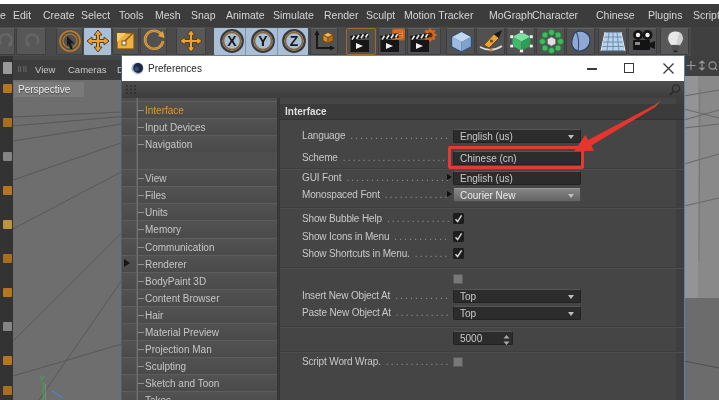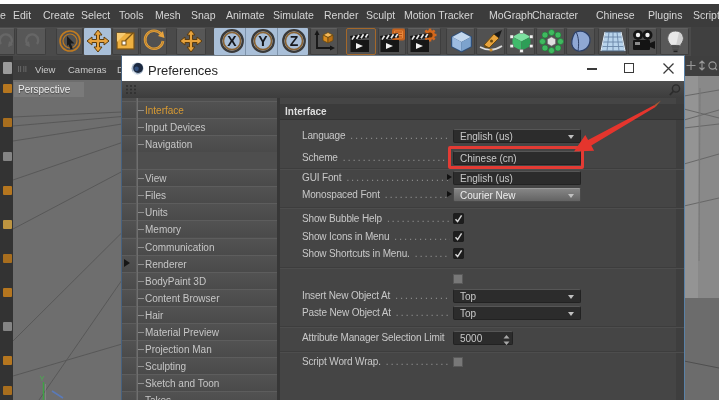--- a/index.html
+++ b/index.html
@@ -28,21 +28,21 @@
   color:#ececec; font-size:10px; line-height:15px; padding-left:4px; text-shadow:0 1px 1px #444; }
 
 
 #rnav { left:684px; top:56px; width:35px; height:20px; background:#3f3f3f; }
 #rmid { left:684px; top:76px; width:35px; height:222px; background:#898989; }
 #rbot { left:684px; top:298px; width:35px; height:102px; background:#6c6c6c; }
 
 
 #dlg { left:121px; top:55px; width:564px; height:346px; border:1px solid #5a82a8; border-top-color:#75818c; border-left-color:#46617f; background:#454545; }
 #dtitle { position:absolute; left:0; top:0; width:562px; height:25px; background:#ffffff; }
-#dtitle .t { position:absolute; left:26px; top:7px; font-size:13px; color:#262626; }
+#dtitle .t { position:absolute; left:26px; top:7px; font-size:10px; color:#262626; }
 #dsearch { position:absolute; left:0; top:25px; width:562px; height:17px;
   background:linear-gradient(#4e4e4e,#3d3d3d); }
 #dbody { position:absolute; left:0; top:42px; width:562px; height:303px; background:#454545; }
 
 
 #sbar { position:absolute; left:0; top:0; width:155px; height:303px; background:#4e4e4e; }
 #sbar .row { position:absolute; left:0; width:155px; height:17px;
   border-top:1px solid #5d5d5d; background:linear-gradient(#525252,#4a4a4a); }
 #sbar .lbl { position:absolute; left:23px; top:3px; font-size:10px; color:#c6c6c6; white-space:nowrap; }
 #sbar .dash { position:absolute; left:15px; top:8px; width:7px; height:1px; background:#8f8f8f; }
@@ -531,24 +531,20 @@
             <span>Insert New Object At</span>
             <span class="dots">.............................................</span>
           </div>
           <div class="dd" style="top:191px;width:128px;">Top<span class="arr"></span></div>
           <div class="crow" style="top:209px">
             <span>Paste New Object At</span>
             <span class="dots">.............................................</span>
           </div>
           <div class="dd" style="top:208px;width:128px;">Top<span class="arr"></span></div>
           <div class="sep" style="top:228px"></div>
-          <div class="crow" style="top:234px">
-            <span>Attribute Manager Selection Limit</span>
-            <span class="dots">.............................................</span>
-          </div>
           <div class="dd" style="top:233px;width:60px;">5000</div>
           <svg style="position:absolute;left:223px;top:237px" width="7" height="10" viewBox="0 0 7 10">
             <path d="M3.5,0 L6.5,3.5 L0.5,3.5 Z M3.5,10 L6.5,6.5 L0.5,6.5 Z" fill="#a8a8a8"></path>
           </svg>
           <div class="sep" style="top:253px"></div>
           <div class="crow" style="top:258px">
             <span>Script Word Wrap.</span>
             <span class="dots">.............................................</span>
           </div>
           <div class="unchk" style="top:259px"></div>

